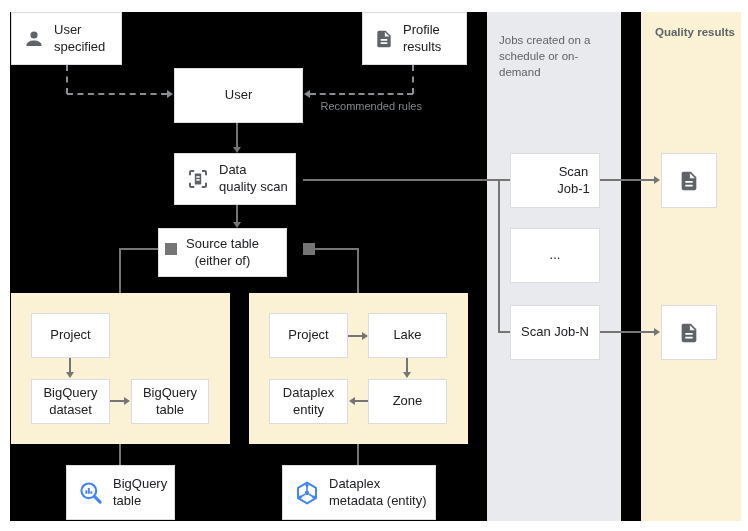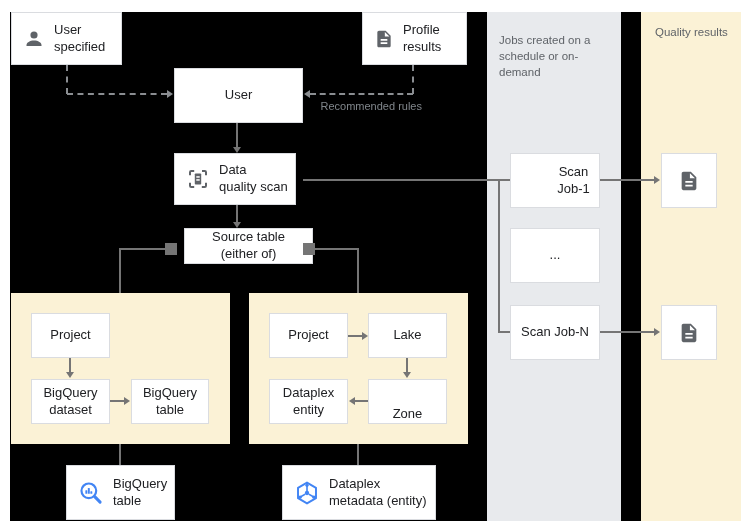--- a/index.html
+++ b/index.html
@@ -48,21 +48,21 @@
   <div id="col-quality" class="abs column"></div>
 
   <div class="abs vline-deep" style="left:119px;top:248px;height:217px;"></div>
   <div class="abs vline-deep" style="left:357px;top:248px;height:217px;"></div>
 
   <div id="panel-bq" class="abs panel"></div>
   <div id="panel-dp" class="abs panel"></div>
 
   <div class="abs hdr" style="left:499px;top:32px;width:118px;">Jobs created on a
 schedule or on-demand</div>
-  <div class="abs hdr" style="left:655px;top:24px;width:84px;">Quality results</div>
+  <div class="abs hdr" style="left:655px;top:24px;width:84px;font-weight:bold;">Quality results</div>
 
   <div class="abs dash-v" style="left:66px;top:65px;height:29px;"></div>
   <div class="abs dash-h" style="left:67px;top:93px;width:100px;"></div>
   <div class="abs arr arr-right dash" style="left:167px;top:90px;"></div>
 
   <div class="abs dash-v" style="left:412px;top:65px;height:29px;"></div>
   <div class="abs dash-h" style="left:310px;top:93px;width:103px;"></div>
   <div class="abs arr arr-left dash" style="left:304px;top:90px;"></div>
   <div class="abs note" style="left:312px;top:100px;width:110px;">Recommended rules</div>
 
@@ -127,21 +127,21 @@
         <path d="M8.2 20H5.3C4.6 20 4 19.4 4 18.7v-2.9"></path>
       </g>
       <rect x="8.8" y="6.4" width="6.4" height="11.2" rx="0.8" fill="#5F6368"></rect>
       <rect x="10.3" y="9.2" width="3.4" height="1.5" fill="#fff"></rect>
       <rect x="10.3" y="12.2" width="3.4" height="1.5" fill="#fff"></rect>
     </svg>
     <span class="lbl">Data
 quality scan</span>
   </div>
 
-  <div class="abs node" style="left:184px;top:228px;width:129px;height:36px;">
+  <div class="abs node" style="left:158px;top:228px;width:129px;height:49px;">
     <span class="lbl">Source table
 (either of)</span>
   </div>
 
   <div class="abs node" style="left:510px;top:153px;width:90px;height:55px;padding-left:37px;">
     <span class="lbl">Scan Job-1</span>
   </div>
   <div class="abs node" style="left:510px;top:228px;width:90px;height:55px;">
     <span class="lbl">...</span>
   </div>
@@ -175,21 +175,21 @@
   <div class="abs node" style="left:269px;top:313px;width:79px;height:45px;">
     <span class="lbl">Project</span>
   </div>
   <div class="abs node" style="left:368px;top:313px;width:79px;height:45px;">
     <span class="lbl">Lake</span>
   </div>
   <div class="abs node" style="left:269px;top:379px;width:79px;height:45px;">
     <span class="lbl">Dataplex
 entity</span>
   </div>
-  <div class="abs node" style="left:368px;top:379px;width:79px;height:45px;align-items:flex-end;">
+  <div class="abs node" style="left:368px;top:379px;width:79px;height:45px;">
     <span class="lbl">Zone</span>
   </div>
 
   <div class="abs node iconic" style="left:66px;top:465px;width:109px;height:55px;">
     <svg width="26" height="26" viewBox="0 0 24 24">
       <circle cx="10" cy="10" r="6.8" fill="none" stroke="#4285F4" stroke-width="2"></circle>
       <path d="M15.4 15.4l5 5" stroke="#4285F4" stroke-width="2.8" stroke-linecap="round"></path>
       <rect x="6.8" y="9.4" width="1.8" height="3.4" rx="0.4" fill="#4285F4"></rect>
       <rect x="9.1" y="7.4" width="1.8" height="5.4" rx="0.4" fill="#4285F4"></rect>
       <rect x="11.4" y="10.4" width="1.8" height="2.4" rx="0.4" fill="#4285F4"></rect>

